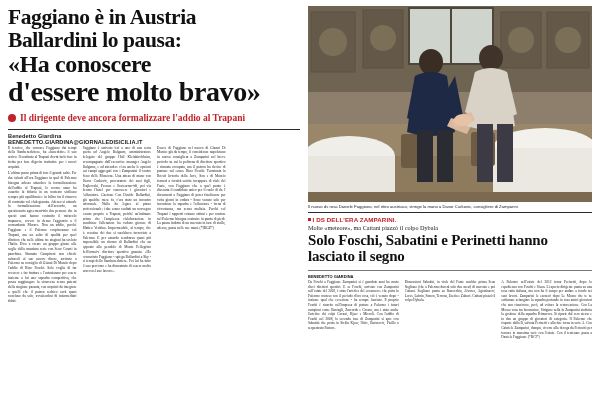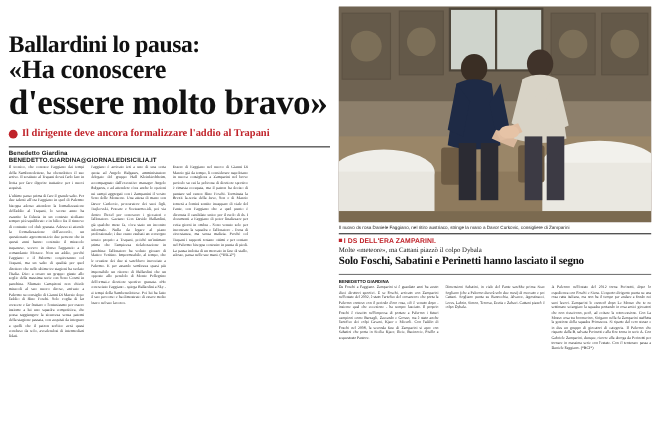--- a/index.html
+++ b/index.html
@@ -36,21 +36,21 @@
   
   .headline {
     font-family: "Liberation Serif", serif;
     font-weight: bold;
     font-size: 21.5px;
     line-height: 1.06;
     letter-spacing: -0.4px;
     margin: 0 0 2px 0;
   }
   .headline .l3 { font-size: 24px; }
-  .headline .l4 { font-size: 32px; }
+  .headline .l4 { font-size: 28px; }
   .subhead-row {
     display: flex;
     align-items: flex-start;
     gap: 4px;
     margin-top: 4px;
     margin-bottom: 4px;
   }
   .bullet-dot {
     width: 8px; height: 8px;
     border-radius: 50%;
@@ -128,21 +128,21 @@
     font-family: "Liberation Sans", sans-serif;
   }
   .sub2 {
     font-size: 6.2px;
     margin: 0 0 2px 0;
     color: #1a1a1a;
     font-family: "Liberation Serif", serif;
   }
   .head2 {
     font-weight: bold;
-    font-size: 10px;
+    font-size: 15px;
     line-height: 1.05;
     margin: 0 0 3px 0;
     font-family: "Liberation Serif", serif;
     letter-spacing: -0.2px;
   }
   .rule-thin { border-top: 1px solid #777; margin: 2px 0 3px 0; }
   .byline2 {
     font-size: 4px;
     font-weight: bold;
     font-family: "Liberation Sans", sans-serif;
@@ -166,21 +166,21 @@
 </style>
 </head>
 <body>
 
 <div class="page">
   <div class="layout">
 
     <div class="left">
 
       <h1 class="headline">
-        <br>
+        <span class="l1">Faggiano è in Austria</span><br>
         <span class="l2">Ballardini lo pausa:</span><br>
         <span class="l3">«Ha conoscere</span><br>
         <span class="l4">d'essere molto bravo»</span>
       </h1>
 
       <div class="subhead-row">
         <span class="bullet-dot"></span>
         <span class="subhead">Il dirigente deve ancora formalizzare l'addio al Trapani</span>
       </div>
 

